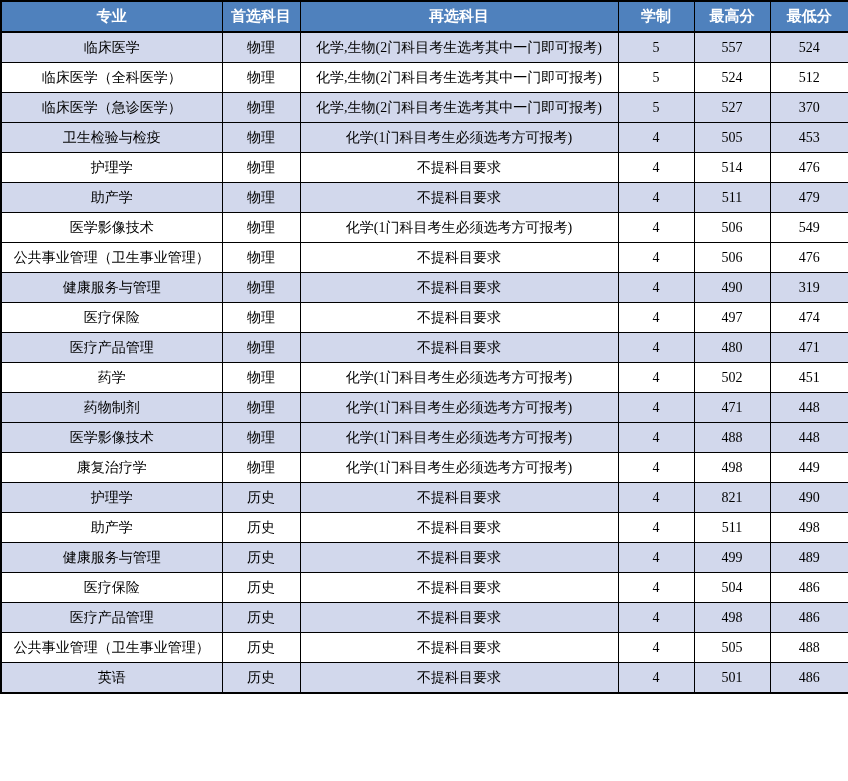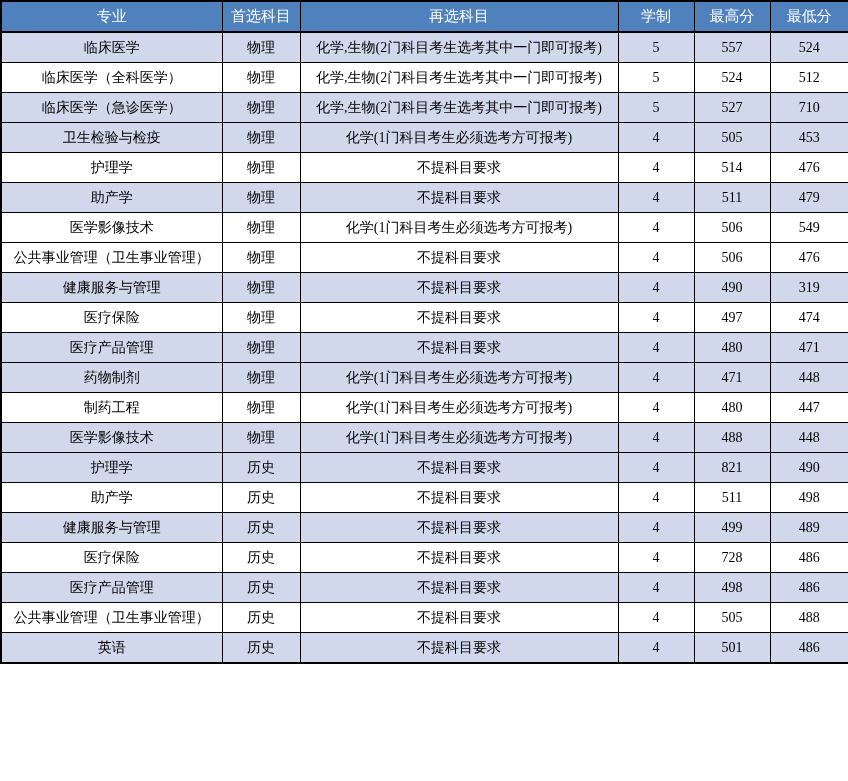--- a/index.html
+++ b/index.html
@@ -29,21 +29,21 @@
     border:1px solid var(--border-color);
     text-align:center;
     vertical-align:middle;
     padding:0 2px;
     overflow:hidden;
     white-space:nowrap;
   }
   thead th{
     background:var(--header-bg);
     color:var(--header-text);
-    font-weight:normal;
+    font-weight:bold;
     font-size:15px;
     height:29px;
     border-bottom:2px solid var(--border-color);
   }
   tbody td{
     font-size:14px;
     color:#000;
     height:29px;
     background:#fff;
   }
@@ -90,21 +90,21 @@
           <td>5</td>
           <td>524</td>
           <td>512</td>
         </tr>
         <tr class="striped">
           <td>临床医学（急诊医学）</td>
           <td>物理</td>
           <td>化学,生物(2门科目考生选考其中一门即可报考)</td>
           <td>5</td>
           <td>527</td>
-          <td>710</td>
+          <td>370</td>
         </tr>
         <tr class="striped">
           <td>卫生检验与检疫</td>
           <td>物理</td>
           <td>化学(1门科目考生必须选考方可报考)</td>
           <td>4</td>
           <td>505</td>
           <td>453</td>
         </tr>
         <tr>
@@ -156,44 +156,52 @@
           <td>474</td>
         </tr>
         <tr class="striped">
           <td>医疗产品管理</td>
           <td>物理</td>
           <td>不提科目要求</td>
           <td>4</td>
           <td>480</td>
           <td>471</td>
         </tr>
+        <tr>
+          <td>药学</td>
+          <td>物理</td>
+          <td>化学(1门科目考生必须选考方可报考)</td>
+          <td>4</td>
+          <td>502</td>
+          <td>451</td>
+        </tr>
         <tr class="striped">
           <td>药物制剂</td>
           <td>物理</td>
           <td>化学(1门科目考生必须选考方可报考)</td>
           <td>4</td>
           <td>471</td>
           <td>448</td>
         </tr>
-        <tr>
-          <td>制药工程</td>
-          <td>物理</td>
-          <td>化学(1门科目考生必须选考方可报考)</td>
-          <td>4</td>
-          <td>480</td>
-          <td>447</td>
-        </tr>
         <tr class="striped">
           <td>医学影像技术</td>
           <td>物理</td>
           <td>化学(1门科目考生必须选考方可报考)</td>
           <td>4</td>
           <td>488</td>
           <td>448</td>
         </tr>
+        <tr>
+          <td>康复治疗学</td>
+          <td>物理</td>
+          <td>化学(1门科目考生必须选考方可报考)</td>
+          <td>4</td>
+          <td>498</td>
+          <td>449</td>
+        </tr>
         <tr class="striped">
           <td>护理学</td>
           <td>历史</td>
           <td>不提科目要求</td>
           <td>4</td>
           <td>821</td>
           <td>490</td>
         </tr>
         <tr>
           <td>助产学</td>
@@ -209,21 +217,21 @@
           <td>不提科目要求</td>
           <td>4</td>
           <td>499</td>
           <td>489</td>
         </tr>
         <tr>
           <td>医疗保险</td>
           <td>历史</td>
           <td>不提科目要求</td>
           <td>4</td>
-          <td>728</td>
+          <td>504</td>
           <td>486</td>
         </tr>
         <tr class="striped">
           <td>医疗产品管理</td>
           <td>历史</td>
           <td>不提科目要求</td>
           <td>4</td>
           <td>498</td>
           <td>486</td>
         </tr>

